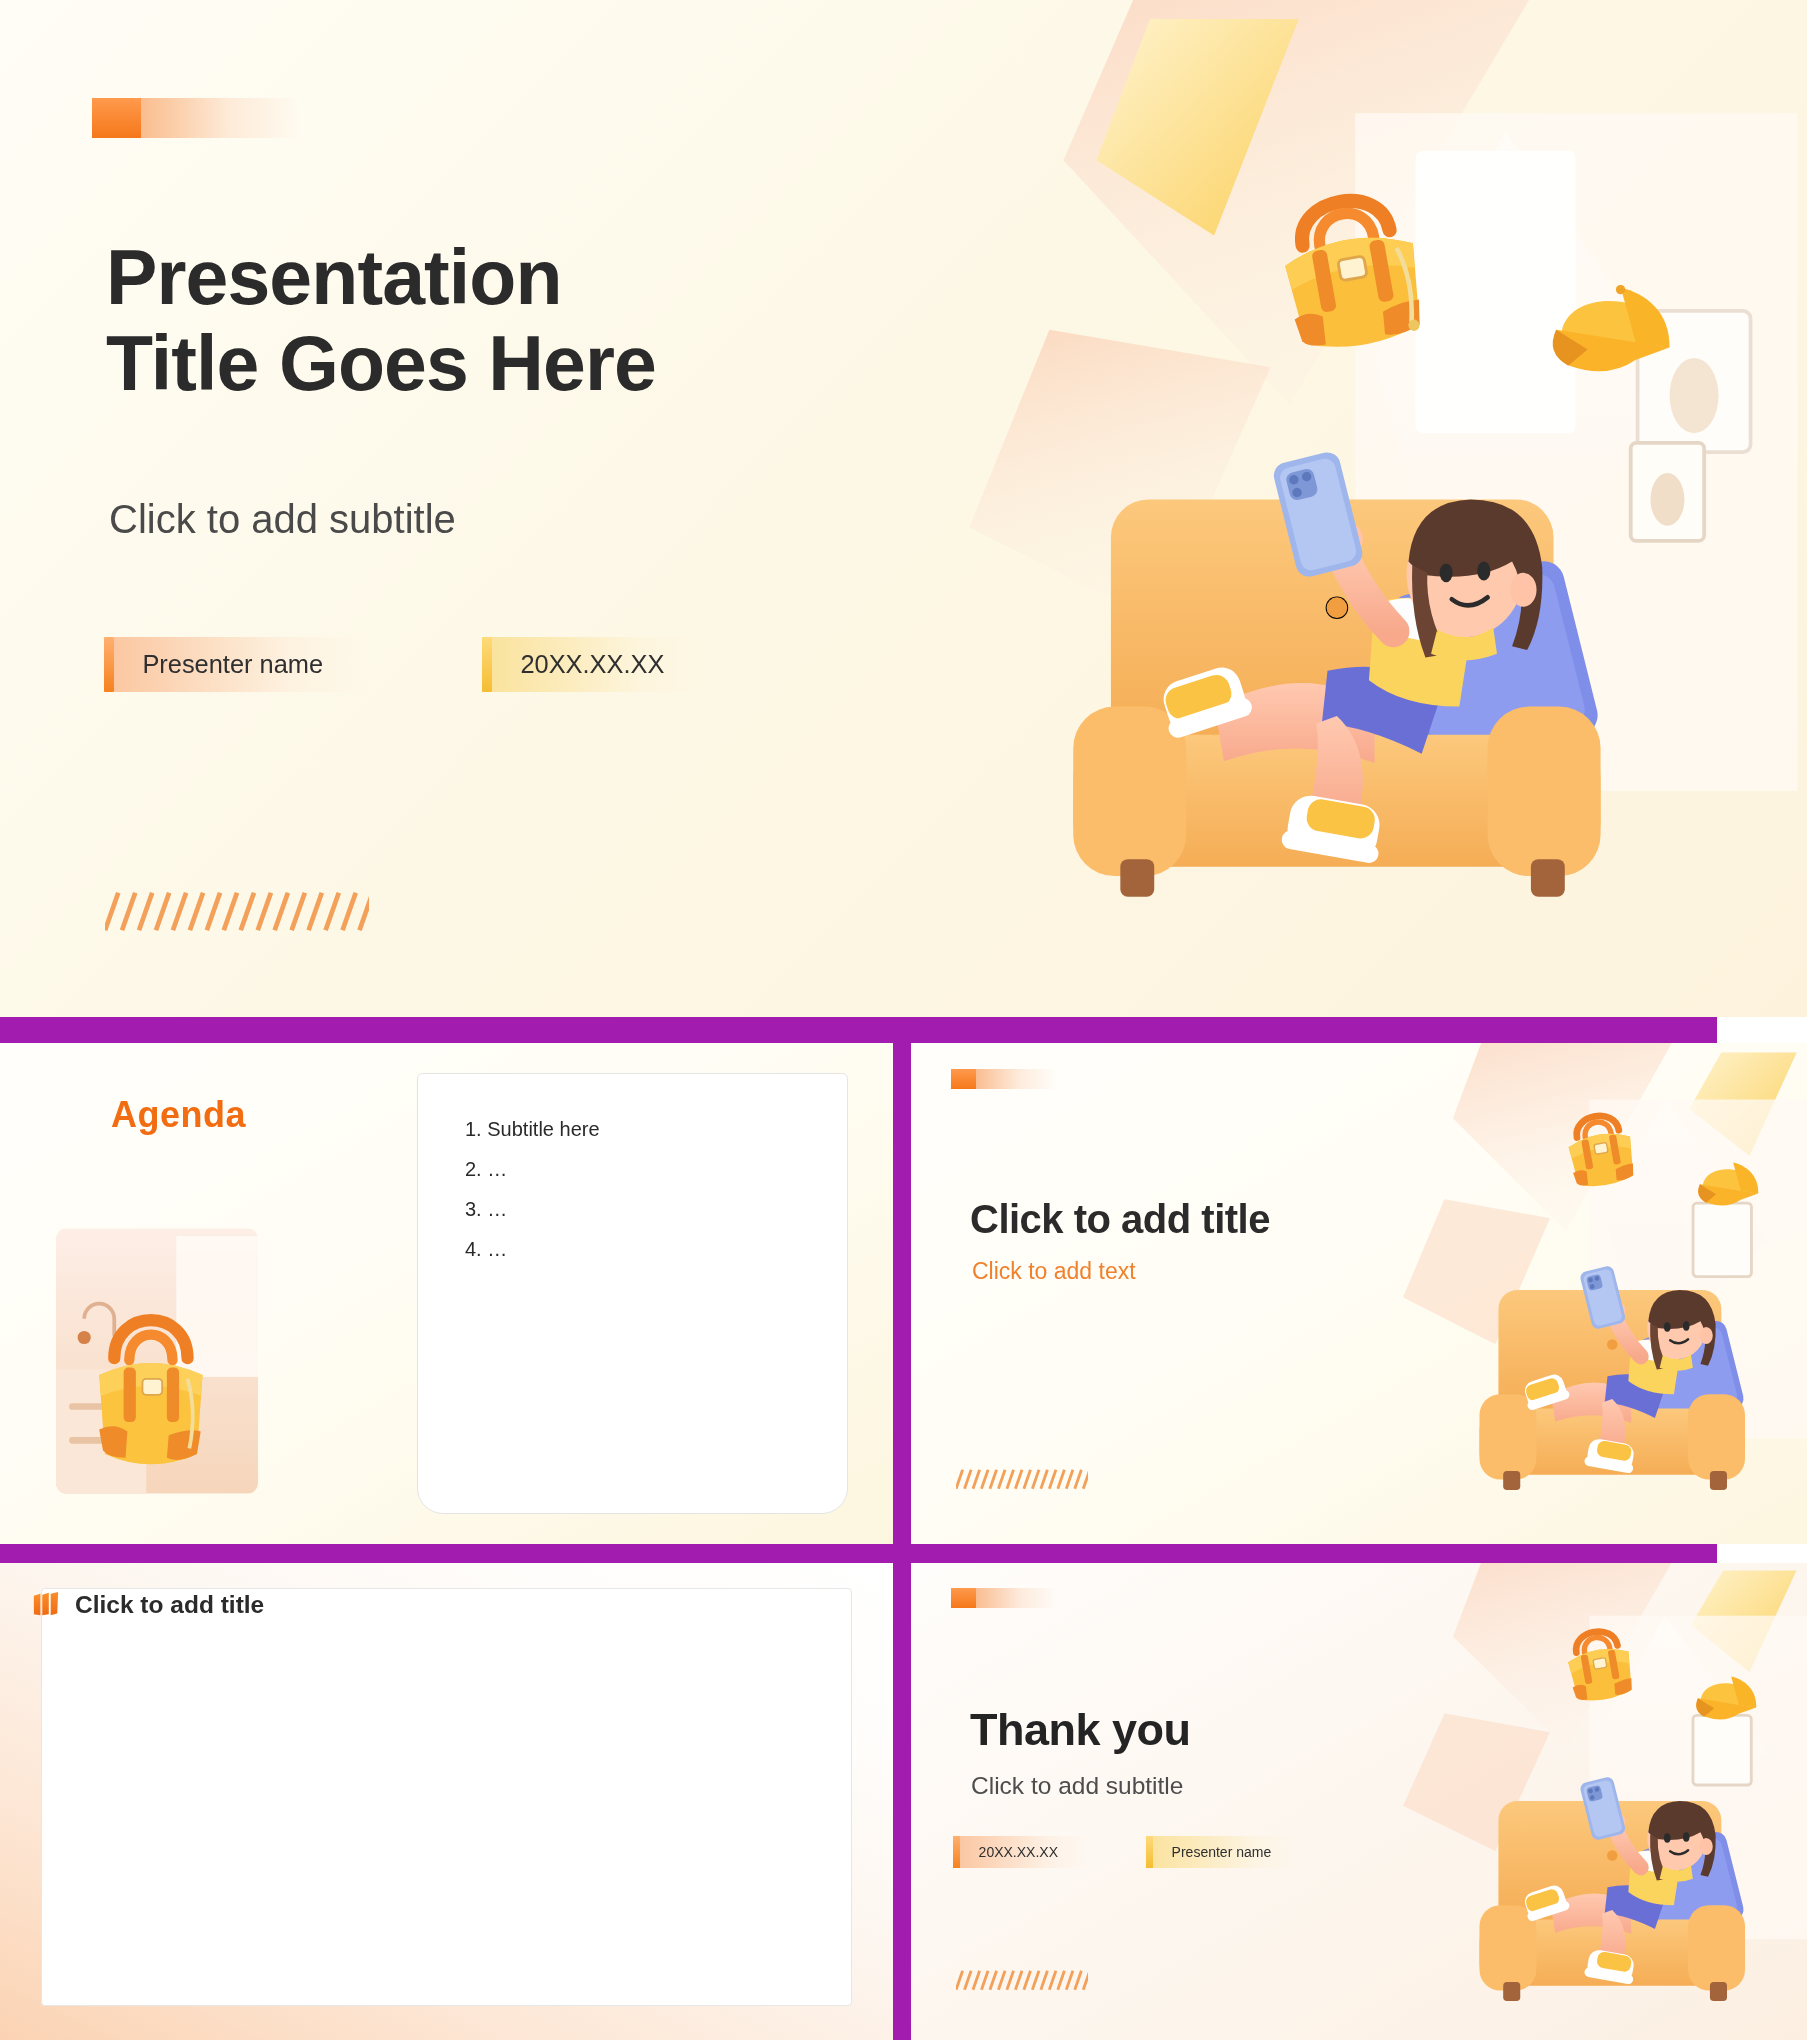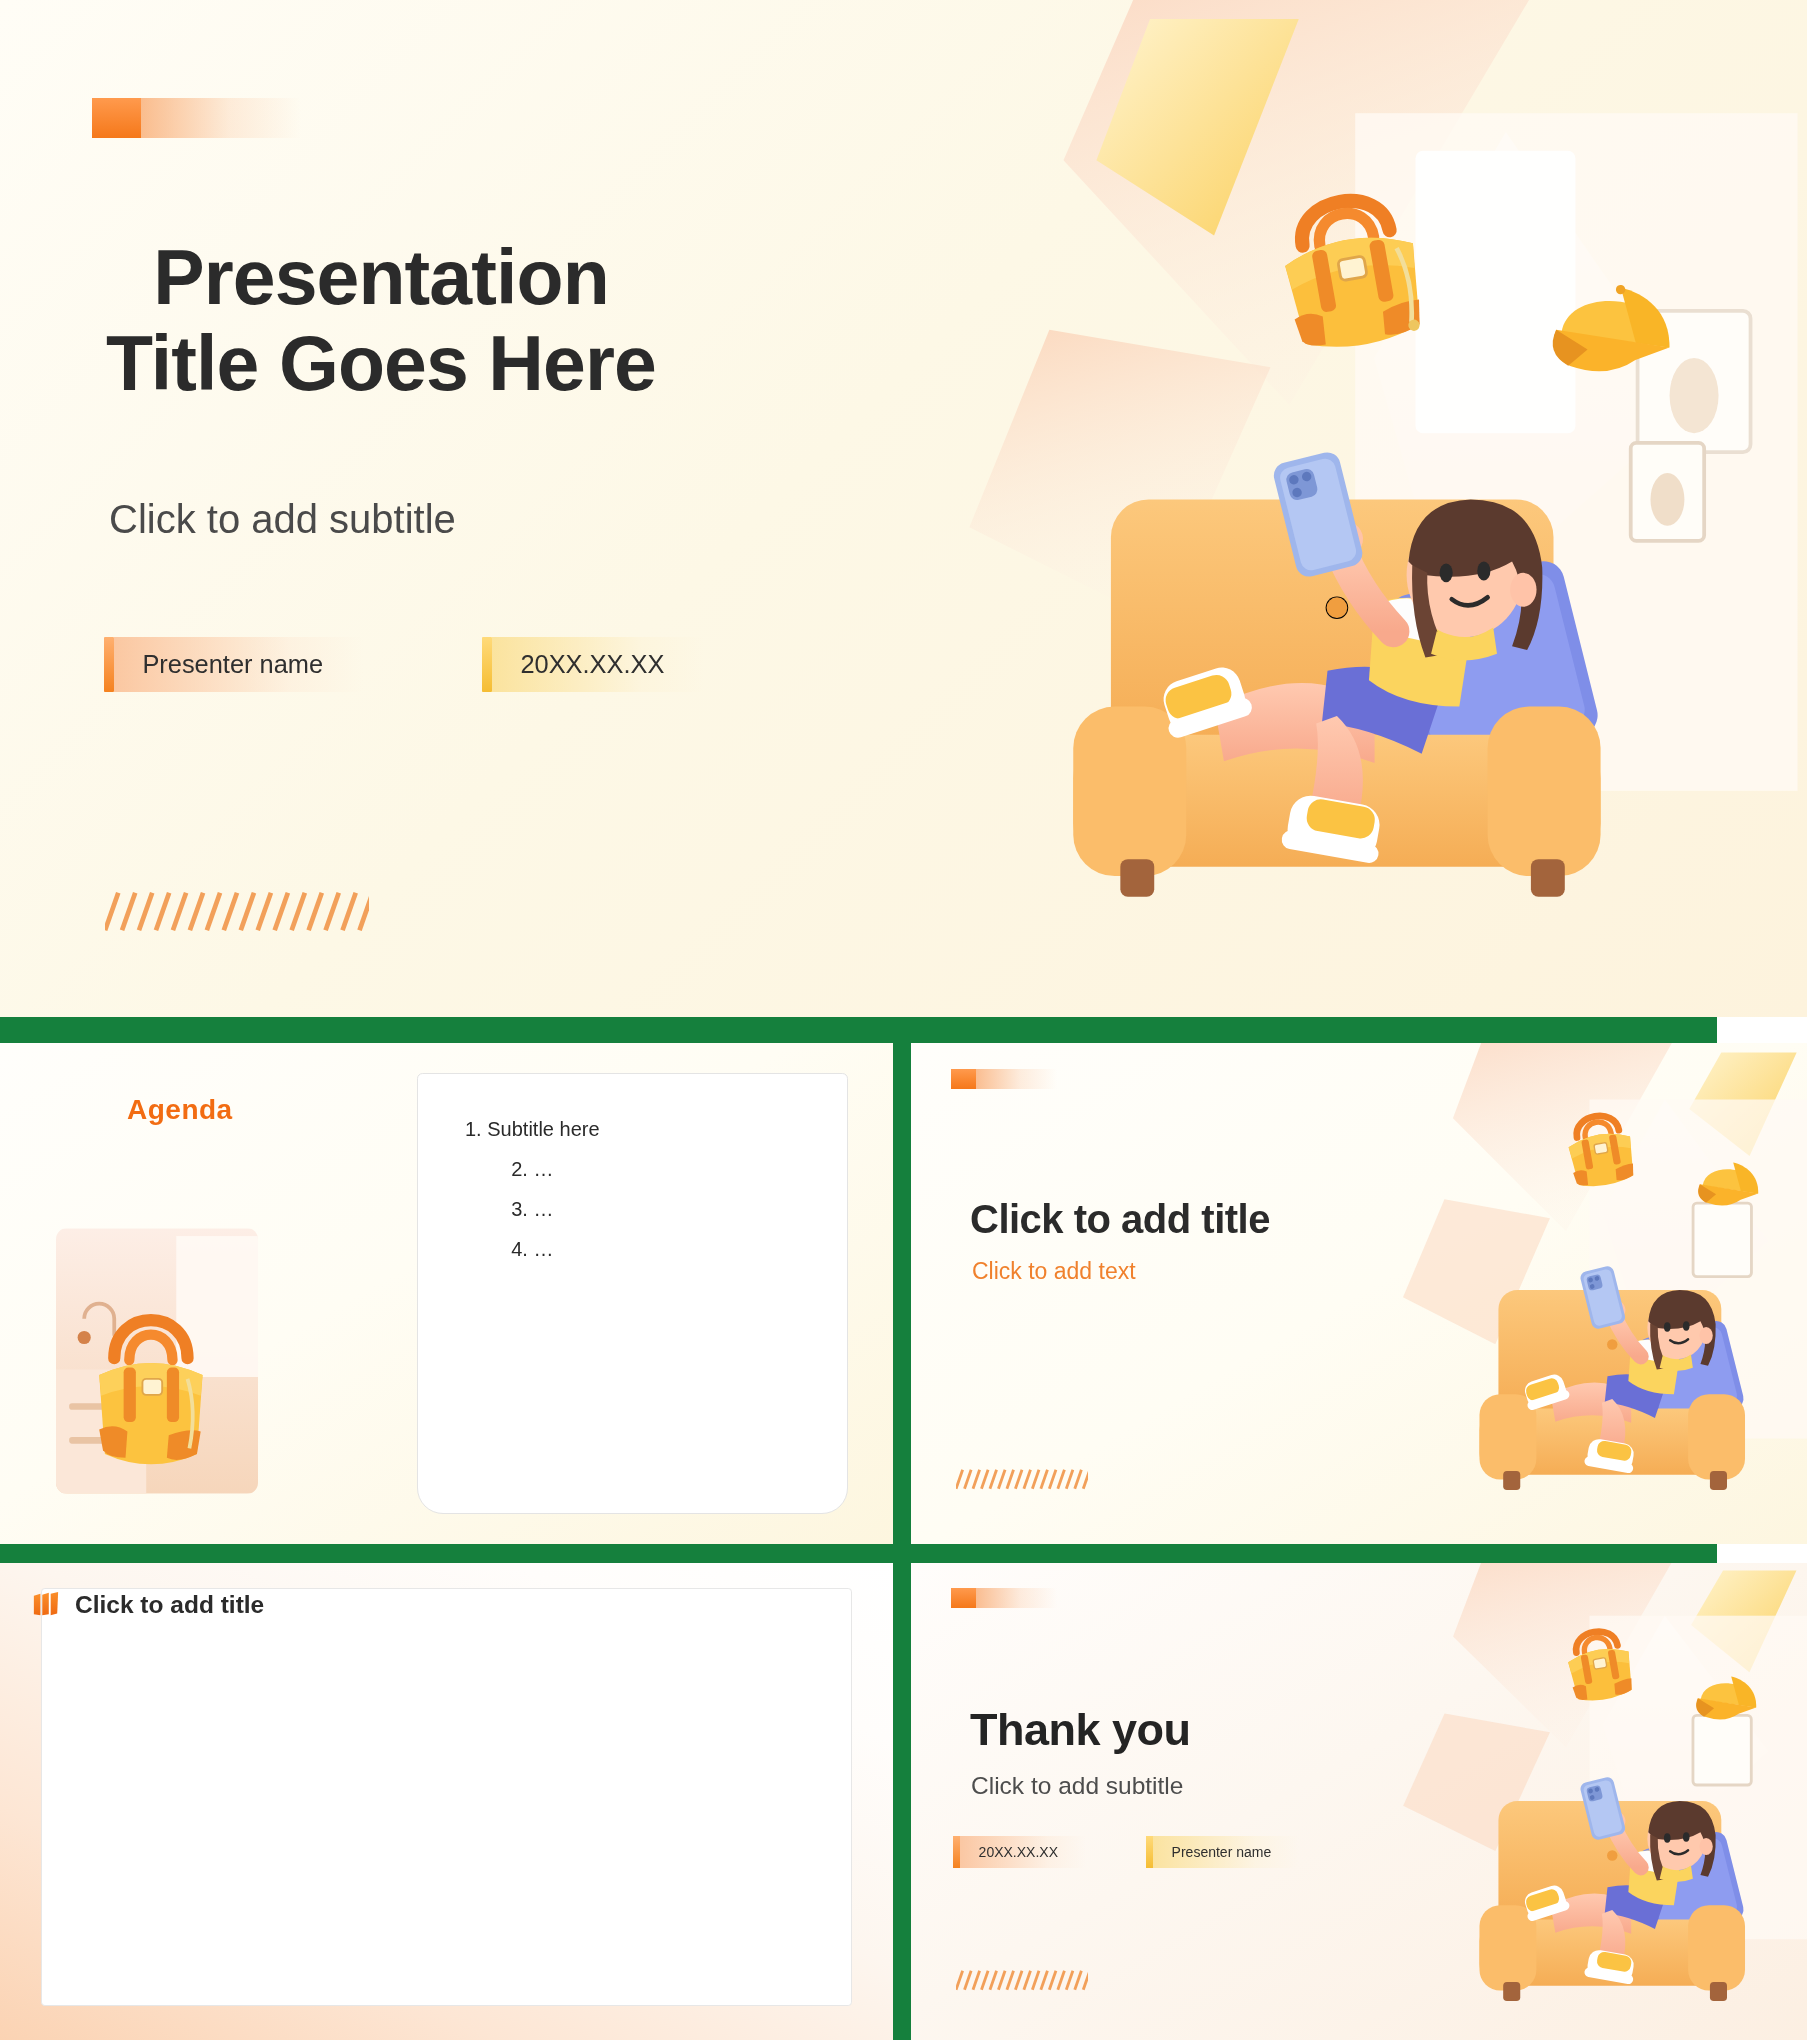--- a/index.html
+++ b/index.html
@@ -2,21 +2,21 @@
 <html style="font-size:15px"><head>
 <meta charset="utf-8">
 <style>
   * { box-sizing: border-box; margin: 0; padding: 0; }
   html, body {
     width: 1808px; height: 2040px;
     background: #ffffff;
     font-family: "Liberation Sans", sans-serif;
     overflow: hidden;
   }
-  .deck { position: relative; width: 1717px; height: 2040px; background:#15803d;text-align:center; }
+  .deck { position: relative; width: 1717px; height: 2040px; background:#a21caf; }
 
   
   .slide { position: absolute; overflow: hidden; }
 
   
   #slide-hero {
     left: 0; top: 0; width: 1808px; height: 1017px;
     background: linear-gradient(135deg, #fffdf6 0%, #fdf8e6 45%, #fdf3dd 100%);
   }
   .hero-title {
@@ -52,22 +52,22 @@
 
   
   .illus { position: absolute; }
 
   
   #slide-agenda {
     left: 0; top: 1043px; width: 893px; height: 501px;
     background: linear-gradient(150deg,#fffefb 0%, #fffdf4 45%, #fdf6df 100%);
   }
   .agenda-title {
-    position: absolute; left: 127px; top: 51px;
-    font-size: 28px; font-weight: 700; color: #F26C12; letter-spacing: 0.5px;
+    position: absolute; left: 111px; top: 51px;
+    font-size: 36px; font-weight: 700; color: #F26C12; letter-spacing: 0.5px;
   }
   .agenda-img {
     position: absolute; left: 56px; top: 185px; width: 202px; height: 266px;
     border-radius: 11.3px; overflow: hidden;
   }
   .agenda-panel {
     position: absolute; left: 417px; top: 30px; width: 431px; height: 441px;
     background: #ffffff; border: 1.4px solid #e4e4e4;
     border-radius: 5.6px 5.6px 26px 26px;
   }

